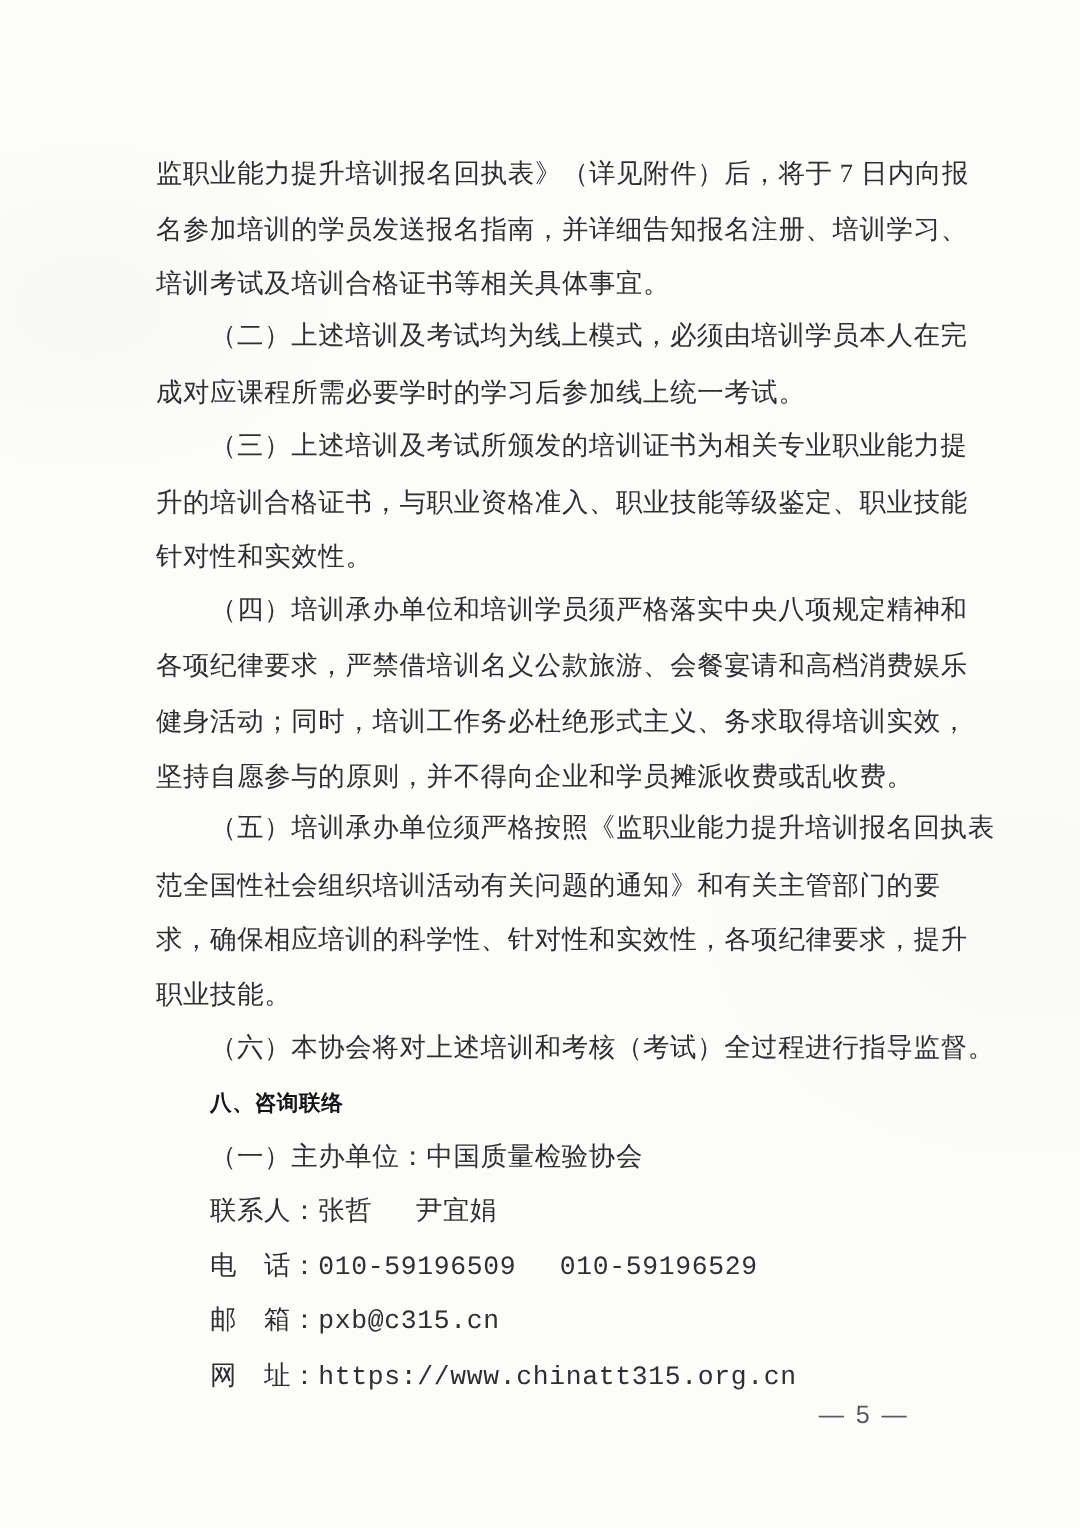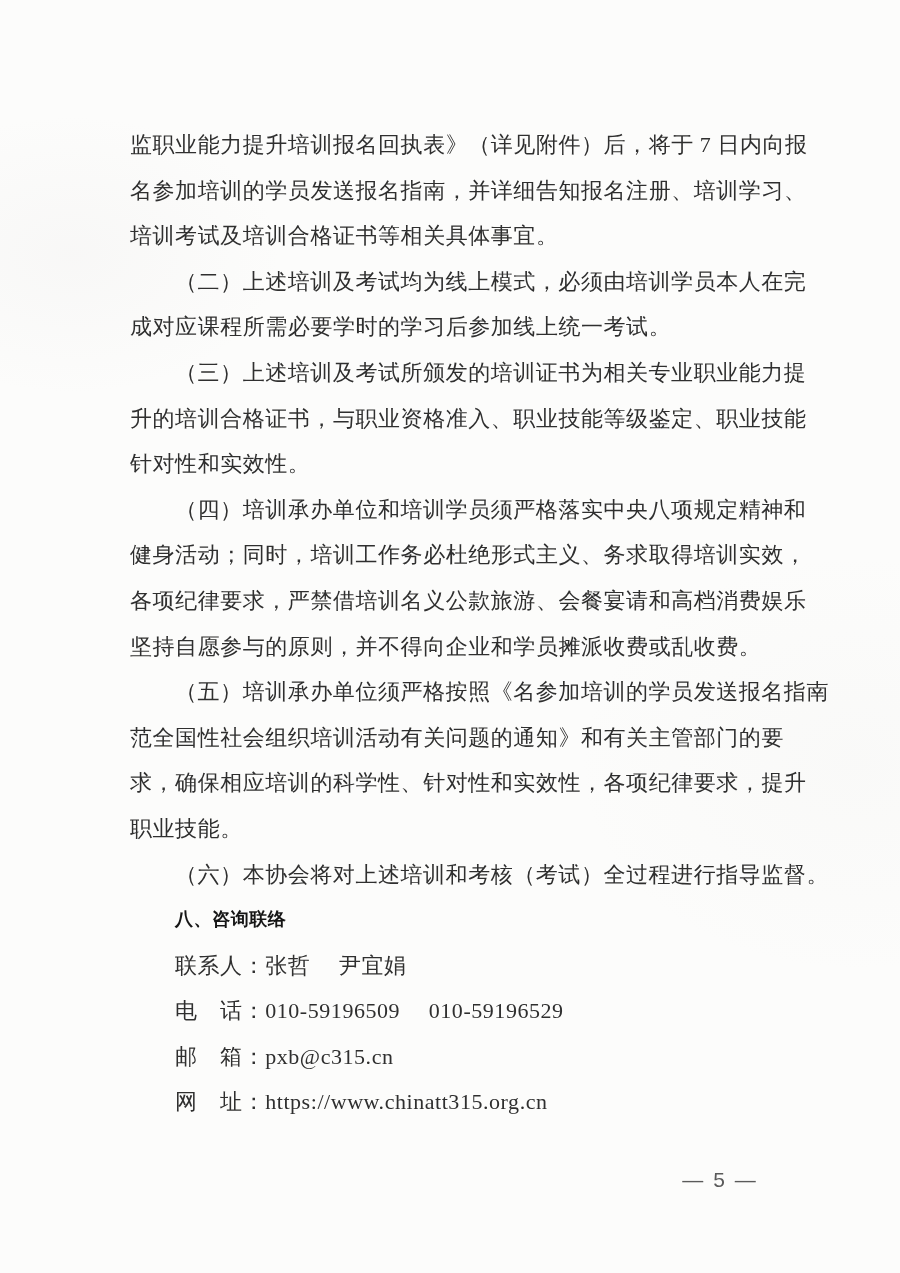--- a/index.html
+++ b/index.html
@@ -32,20 +32,21 @@
   }
   .line {
     font-size: 22px;
     line-height: 45.6px;
     letter-spacing: 0.55px;
     white-space: pre;
     color: #2f2f2f;
   }
   .indent {
     padding-left: 45px;
+    font-family: Liberation Mono, monospace;
   }
   .heading {
     font-family: "Liberation Sans", "DejaVu Sans", sans-serif;
     font-weight: bold;
     color: #151515;
     font-size: 18px;
   }
   .page-number {
     position: absolute;
     left: 630px;
@@ -66,28 +67,29 @@
   <div class="doc">
     <div class="line">监职业能力提升培训报名回执表》（详见附件）后，将于 7 日内向报</div>
     <div class="line">名参加培训的学员发送报名指南，并详细告知报名注册、培训学习、</div>
     <div class="line">培训考试及培训合格证书等相关具体事宜。</div>
     <div class="line indent">（二）上述培训及考试均为线上模式，必须由培训学员本人在完</div>
     <div class="line">成对应课程所需必要学时的学习后参加线上统一考试。</div>
     <div class="line indent">（三）上述培训及考试所颁发的培训证书为相关专业职业能力提</div>
     <div class="line">升的培训合格证书，与职业资格准入、职业技能等级鉴定、职业技能</div>
     <div class="line">针对性和实效性。</div>
     <div class="line indent">（四）培训承办单位和培训学员须严格落实中央八项规定精神和</div>
+    <div class="line">各项纪律要求，严禁借培训名义公款旅游、会餐宴请和高档消费娱乐</div>
     <div class="line">健身活动；同时，培训工作务必杜绝形式主义、务求取得培训实效，</div>
-    <div class="line">各项纪律要求，严禁借培训名义公款旅游、会餐宴请和高档消费娱乐</div>
     <div class="line">坚持自愿参与的原则，并不得向企业和学员摊派收费或乱收费。</div>
-    <div class="line indent">（五）培训承办单位须严格按照《名参加培训的学员发送报名指南</div>
+    <div class="line indent">（五）培训承办单位须严格按照《监职业能力提升培训报名回执表</div>
     <div class="line">范全国性社会组织培训活动有关问题的通知》和有关主管部门的要</div>
     <div class="line">求，确保相应培训的科学性、针对性和实效性，各项纪律要求，提升</div>
     <div class="line">职业技能。</div>
     <div class="line indent">（六）本协会将对上述培训和考核（考试）全过程进行指导监督。</div>
     <div class="line indent heading">八、咨询联络</div>
+    <div class="line indent">（一）主办单位：中国质量检验协会</div>
     <div class="line indent">联系人：张哲　 尹宜娟</div>
     <div class="line indent">电　话：010-59196509　 010-59196529</div>
     <div class="line indent">邮　箱：pxb@c315.cn</div>
     <div class="line indent">网　址：https://www.chinatt315.org.cn</div>
   </div>
   <div class="page-number">— 5 —</div>
 </div>
 
 </body></html>

